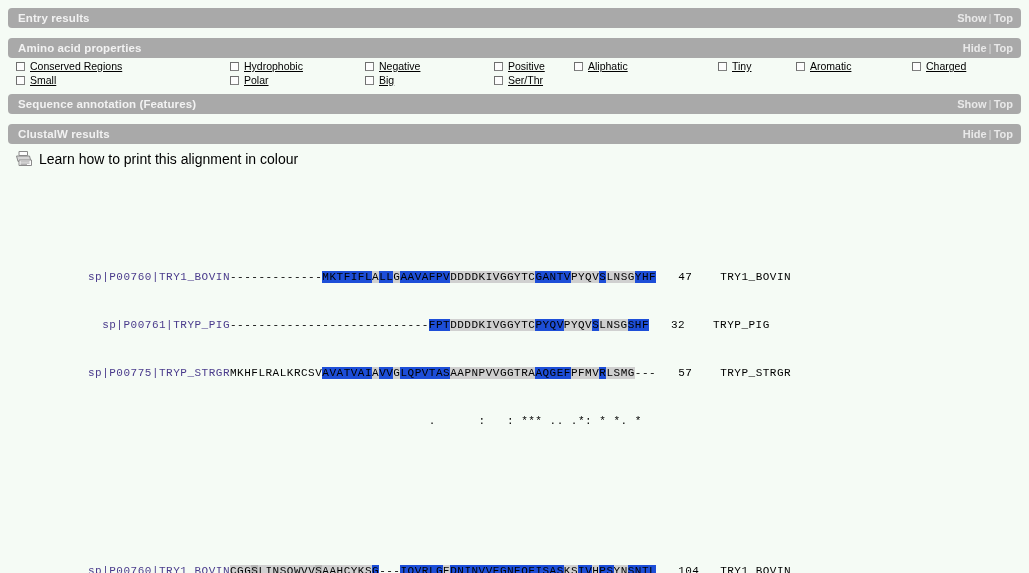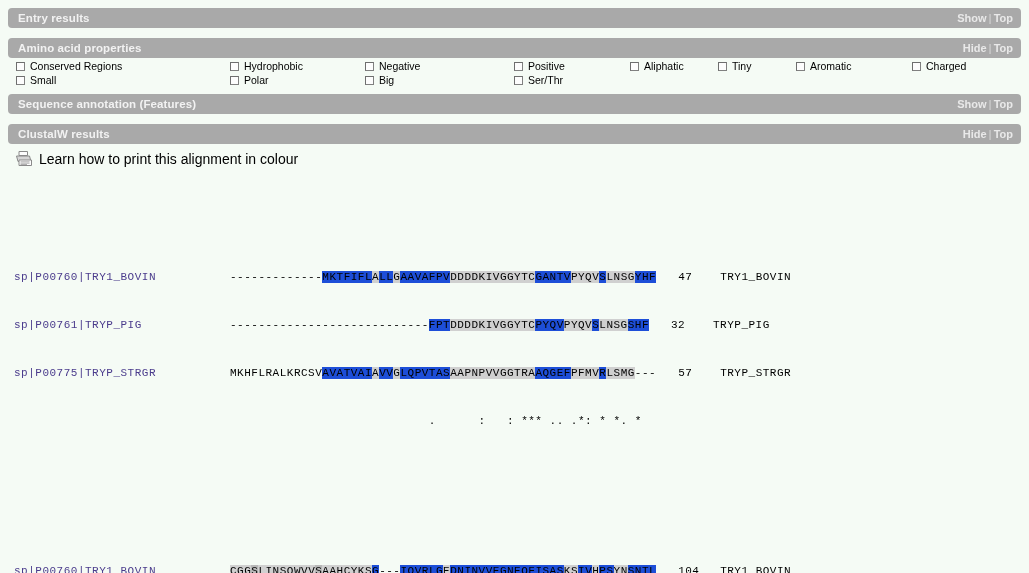--- a/index.html
+++ b/index.html
@@ -53,20 +53,21 @@
   }
   .aa-col{
     position:absolute;
     top:0;
   }
   .aa-row{
     display:flex;
     align-items:center;
     height:13px;
     margin-bottom:1px;
+    text-decoration:underline;
   }
   .cb{
     width:9px;height:9px;
     border:1px solid #808080;
     border-top-color:#6e6e6e;
     border-left-color:#6e6e6e;
     background:#fdfdfd;
     box-sizing:border-box;
     margin-right:5px;
     flex:none;
@@ -106,20 +107,21 @@
     letter-spacing:0.5px;
     white-space:pre;
   }
   .blk{margin-bottom:6px;}
   .row{display:flex;white-space:pre;height:16px;}
   .sid{
     color:#4a3b8c;
     width:216px;
     flex:none;
     white-space:pre;
+    text-align:right;
   }
   .seq{
     color:#000;
     white-space:pre;
     flex:none;
   }
   .num{
     color:#000;
     width:64px;
     text-align:left;
@@ -193,32 +195,32 @@
       <div class="aa-row">
         <span class="cb"></span>
         <span class="aa-label">Negative</span>
       </div>
       <div class="aa-row">
         <span class="cb"></span>
         <span class="aa-label">Big</span>
       </div>
     </div>
 
-    <div class="aa-col" style="left:504px">
+    <div class="aa-col" style="left:484px">
       <div class="aa-row">
         <span class="cb"></span>
         <span class="aa-label">Positive</span>
       </div>
       <div class="aa-row">
         <span class="cb"></span>
         <span class="aa-label">Ser/Thr</span>
       </div>
     </div>
 
-    <div class="aa-col" style="left:620px">
+    <div class="aa-col" style="left:564px">
       <div class="aa-row">
         <span class="cb"></span>
         <span class="aa-label">Aliphatic</span>
       </div>
     </div>
 
     <div class="aa-col" style="left:708px">
       <div class="aa-row">
         <span class="cb"></span>
         <span class="aa-label">Tiny</span>

